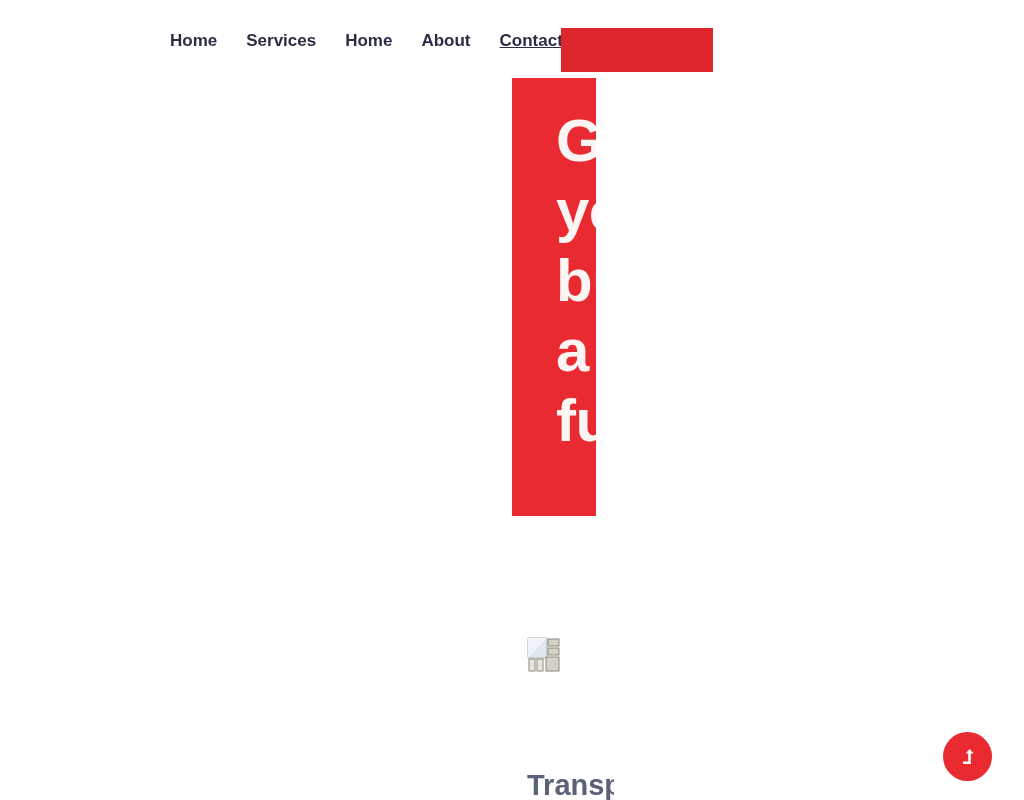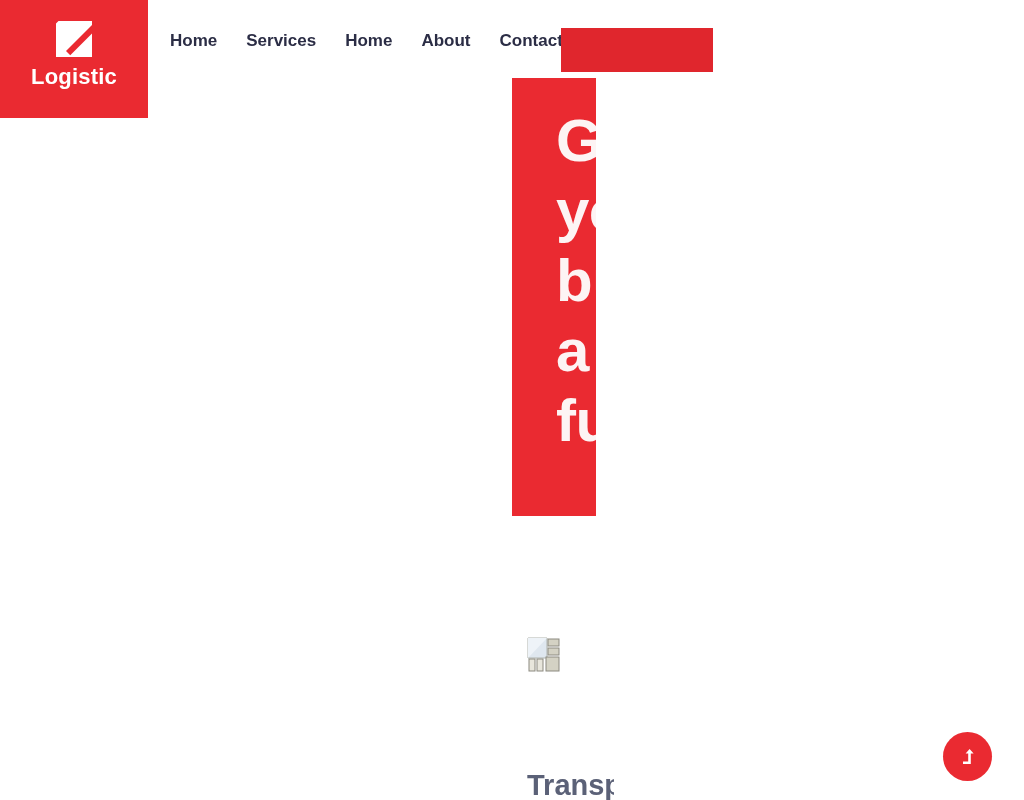--- a/index.html
+++ b/index.html
@@ -91,21 +91,21 @@
   .nav-link {
     color: #2b2d45;
     font-size: 17px;
     font-weight: bold;
     text-decoration: none;
     padding: 0 16px 0 0;
     margin-right: 13px;
     line-height: 23px;
     white-space: nowrap;
   }
-  .nav-link:last-child { margin-right: 0; }
+  .nav-link:last-child { margin-right: 0; text-decoration: underline; }
 
   .header-cta {
     position: absolute;
     left: 561px;
     top: 28px;
     width: 152px;
     height: 44px;
     background: #e0262d;
     border: none;
     color: #e0262d;
@@ -187,24 +187,20 @@
     align-items: center;
     justify-content: center;
     z-index: 60;
   }
 </style>
 </head>
 <body>
 
 <header class="site-header">
 
-  <div class="brand-block">
-    <div class="brand-mark"></div>
-    <div class="brand-name">Logistic</div>
-  </div>
 
   <nav class="main-nav">
     <a class="nav-link" href="#">Home</a>
     <a class="nav-link" href="#">Services</a>
     <a class="nav-link" href="#">Home</a>
     <a class="nav-link" href="#">About</a>
     <a class="nav-link" href="#">Contact</a>
   </nav>
 
   <button class="header-cta"></button>

